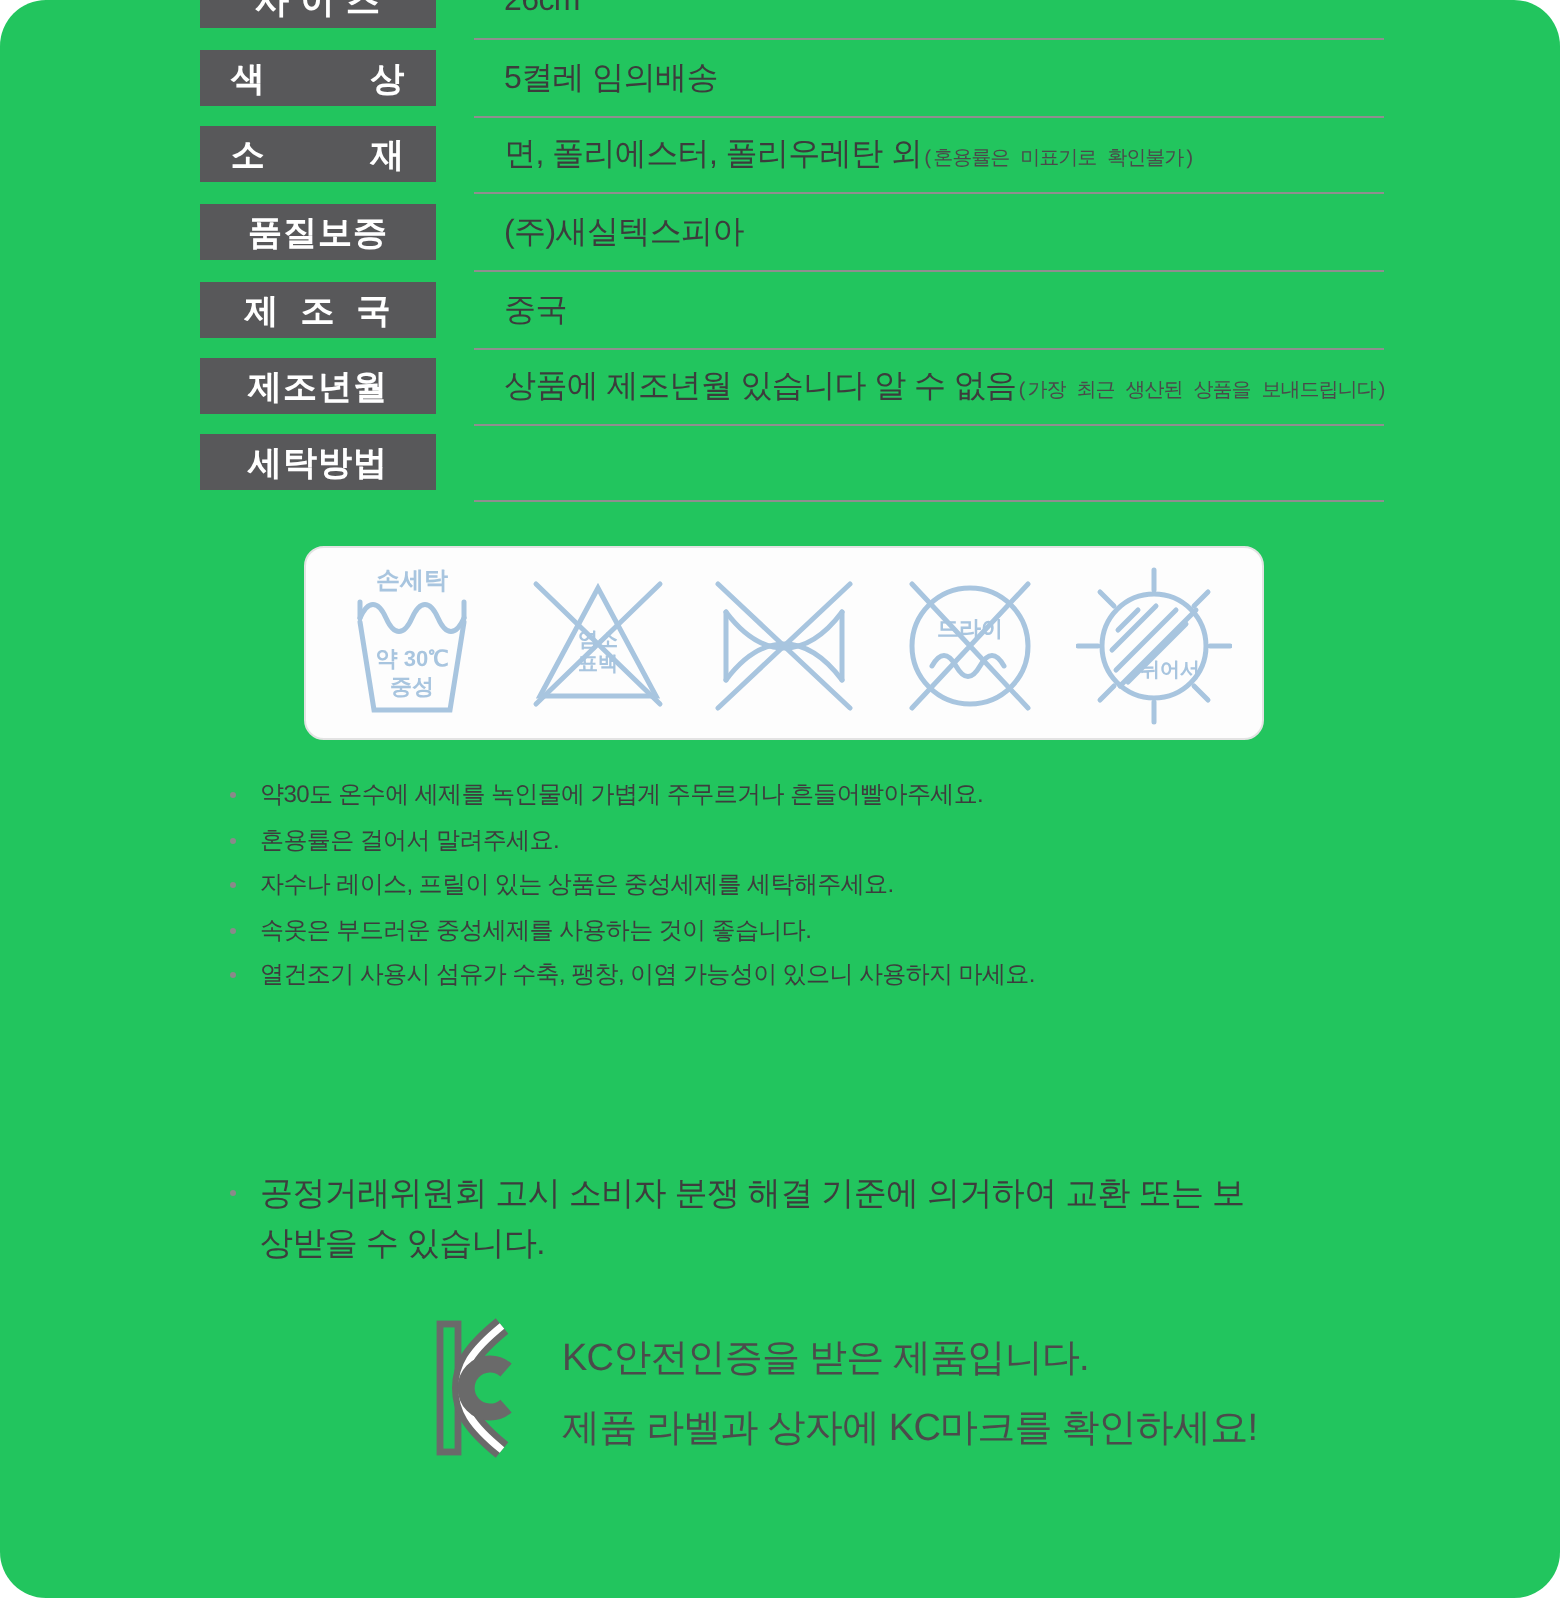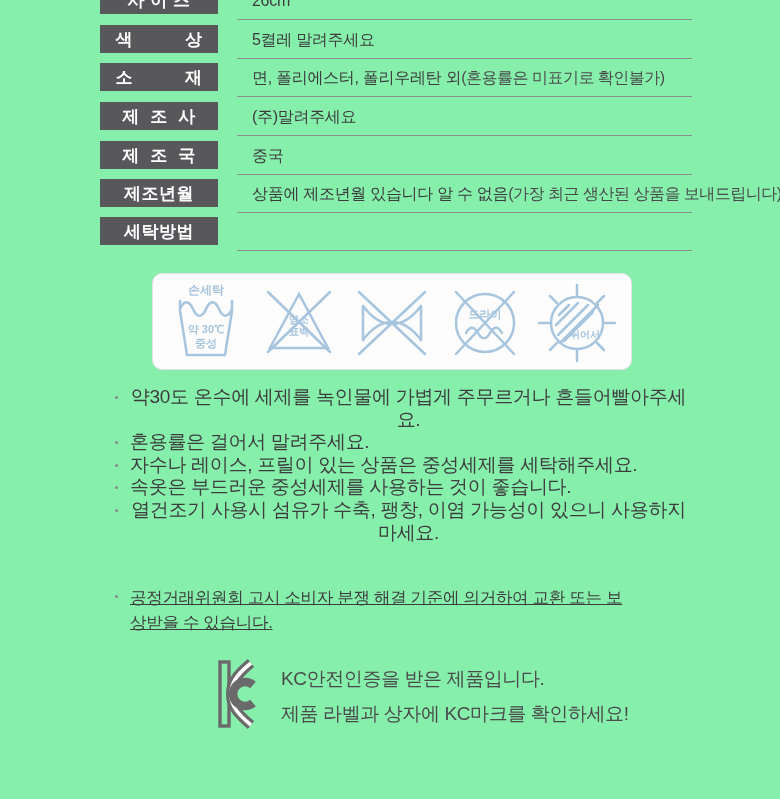--- a/index.html
+++ b/index.html
@@ -1,32 +1,32 @@
 <!DOCTYPE html>
 <html style="--label-bg: #58585a; --underline: #8f8f8f; --icon-blue: #a8c5df; --kc-gray: #6a6a6a; --value-text: #3c3c3c; --box-border: #e3e3e3;"><head>
 <meta charset="utf-8">
 <style>
   html,body{margin:0;padding:0;background:#fff;}
   #screen{
-    position:relative;width:780px;height:799px;background:#86efac;overflow:hidden;
-    font-family:"Liberation Sans","DejaVu Sans",sans-serif;color:var(--value-text,#3c3c3c);
+    position:relative;width:780px;height:799px;background:#22c55e;overflow:hidden;
+    font-family:"Liberation Sans","DejaVu Sans",sans-serif;color:var(--value-text,#3c3c3c);border-radius:23px;
   }
   
   .info-row{position:absolute;left:100px;width:592px;height:34px;}
   .info-label{
     position:absolute;left:0;top:0;width:118px;height:28px;
     background:var(--label-bg,#58585a);color:#fff;font-weight:bold;font-size:17px;
     display:flex;align-items:center;justify-content:center;white-space:pre;letter-spacing:.5px;
   }
   .info-value{
     position:absolute;left:137px;right:0;top:0;height:33px;
     border-bottom:1px solid var(--underline,#8f8f8f);
     padding-left:15px;line-height:30px;font-size:16px;white-space:nowrap;letter-spacing:-.3px;
   }
-  .info-note{font-size:16px;letter-spacing:-.5px;color:#4a4a4a;}
+  .info-note{font-size:10px;letter-spacing:-.5px;color:#4a4a4a;font-family:Liberation Mono, monospace;}
   .info-row:nth-of-type(1){top:-14px}
   .info-row:nth-of-type(2){top:25px}
   .info-row:nth-of-type(3){top:63px}
   .info-row:nth-of-type(4){top:102px}
   .info-row:nth-of-type(5){top:141px}
   .info-row:nth-of-type(6){top:179px}
   .info-row:nth-of-type(7){top:217px}
   
   .care-box{
     position:absolute;left:152px;top:273px;width:480px;height:97px;box-sizing:border-box;
@@ -36,53 +36,53 @@
   .care-icon{width:78px;height:84px;}
   .care-icon path,.care-icon circle,.care-icon line{
     stroke:var(--icon-blue,#a8c5df);fill:none;stroke-width:2.5;stroke-linecap:round;
   }
   .care-icon text{
     fill:var(--icon-blue,#a8c5df);stroke:none;font-weight:bold;
     font-family:"Liberation Sans",sans-serif;text-anchor:middle;
   }
   
   .bullets{position:absolute;left:112px;top:386px;width:575px;}
-  .bullet-item{font-size:19px;line-height:22.6px;letter-spacing:-.3px;color:#3d3d3d;display:flex;text-align:center;}
+  .bullet-item{font-size:12px;line-height:22.6px;letter-spacing:-.3px;color:#3d3d3d;display:flex;text-align:center;}
   .dot{flex:none;width:3px;height:3px;border-radius:50%;background:#8a8a8a;margin:10px 12px 0 3px;}
   
   .quality-row{position:absolute;left:100px;top:532px;width:592px;height:33px;}
   .quality-note{position:absolute;left:112px;top:585px;width:515px;display:flex;
-    font-size:16.5px;line-height:25px;letter-spacing:-.3px;color:#3d3d3d;text-decoration:underline;}
+    font-size:16.5px;line-height:25px;letter-spacing:-.3px;color:#3d3d3d;}
   
   .kc-logo{position:absolute;left:217px;top:659px;width:44px;height:70px;}
   .kc-line{position:absolute;left:281px;font-size:19px;letter-spacing:-.4px;color:#4b4b4b;}
   .kc-line.l1{top:666px}
   .kc-line.l2{top:701px}
 </style>
 </head>
 <body>
 
 <div id="screen">
 
   <div>
     <div class="info-row">
       <div class="info-label">사 이 즈</div>
       <div class="info-value"><span>26cm</span></div>
     </div>
     <div class="info-row">
       <div class="info-label">색          상</div>
-      <div class="info-value"><span>5켤레 말려주세요</span></div>
+      <div class="info-value"><span>5켤레 임의배송</span></div>
     </div>
     <div class="info-row">
       <div class="info-label">소          재</div>
       <div class="info-value"><span>면, 폴리에스터, 폴리우레탄 외</span><span class="info-note">(혼용률은 미표기로 확인불가)</span></div>
     </div>
     <div class="info-row">
       <div class="info-label">제  조  사</div>
-      <div class="info-value"><span>(주)말려주세요</span></div>
+      <div class="info-value"><span>(주)새실텍스피아</span></div>
     </div>
     <div class="info-row">
       <div class="info-label">제  조  국</div>
       <div class="info-value"><span>중국</span></div>
     </div>
     <div class="info-row">
       <div class="info-label">제조년월</div>
       <div class="info-value"><span>상품에 제조년월 있습니다 알 수 없음</span><span class="info-note">(가장 최근 생산된 상품을 보내드립니다)</span></div>
     </div>
     <div class="info-row">
@@ -145,20 +145,21 @@
         <span class="dot"></span>
         <span>속옷은 부드러운 중성세제를 사용하는 것이 좋습니다.</span>
       </div>
     <div class="bullet-item">
         <span class="dot"></span>
         <span>열건조기 사용시 섬유가 수축, 팽창, 이염 가능성이 있으니 사용하지 마세요.</span>
       </div>
   </div>
 
   <div class="info-row quality-row">
+    <div class="info-label">품질보증</div>
     <div class="info-value"></div>
   </div>
   <div class="quality-note">
     <span class="dot"></span>
     <span>공정거래위원회 고시 소비자 분쟁 해결 기준에 의거하여 교환 또는 보상받을 수 있습니다.</span>
   </div>
 
   <svg class="kc-logo" viewBox="0 0 44 70">
     <rect x="3" y="3" width="9" height="64" fill="none" stroke="#6a6a6a" stroke-width="3.4"></rect>
     <path d="M34,4 C18,17 14,25 14,35 C14,45 18,53 34,66" fill="none" stroke="#6a6a6a" stroke-width="10"></path>

